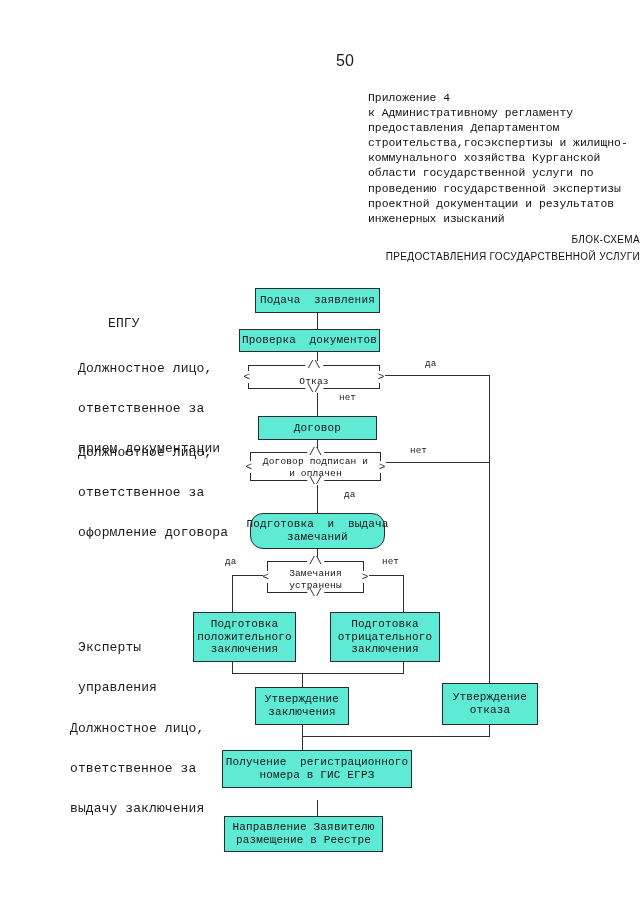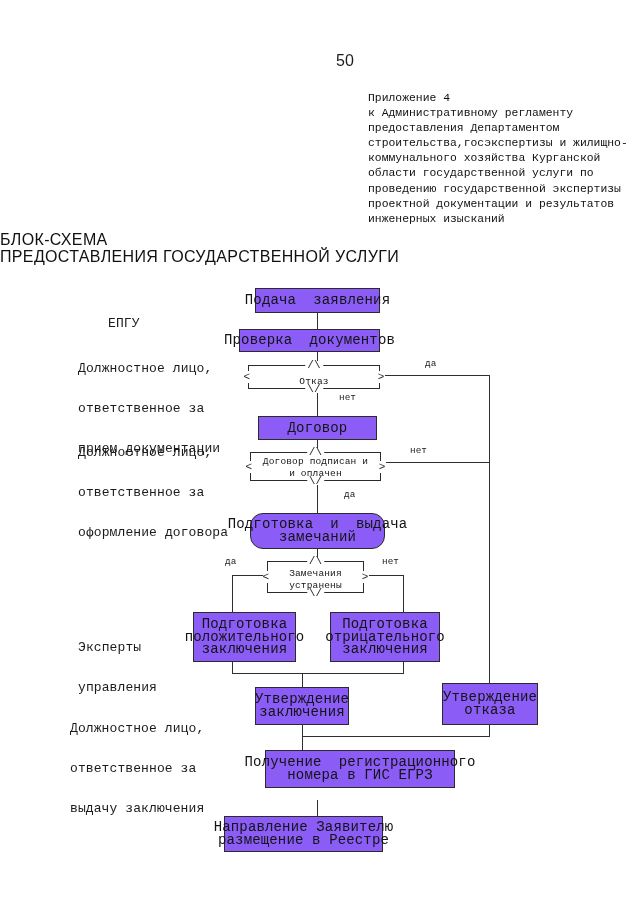--- a/index.html
+++ b/index.html
@@ -43,23 +43,23 @@
     margin-top: 14px;
   }
   .appendix-block div { white-space: pre; }
 
   
   .chart-title {
     position: absolute;
     left: 0;
     top: 232px;
     width: 640px;
-    text-align: left;
+    text-align: right;
     font-family: "Liberation Sans", sans-serif;
-    font-size: 16px;
+    font-size: 10px;
     line-height: 16.5px;
     letter-spacing: 0.35px;
     color: #111111;
   }
 
   
   .role-label {
     position: absolute;
     font-family: "Liberation Mono", monospace;
     font-size: 13px;
@@ -67,23 +67,23 @@
     color: #1b1b1b;
     white-space: pre;
     letter-spacing: 0.1px;
   }
 
   
   .node {
     position: absolute;
     box-sizing: border-box;
     border: 1.15px solid #2b2b2b;
-    background: #8b5cf6;
-    font-family: "Liberation Mono", monospace;
-    font-size: 14px;
+    background: #5eead4;
+    font-family: "Liberation Mono", monospace;
+    font-size: 11px;
     line-height: 12.6px;
     color: #141414;
     display: flex;
     flex-direction: column;
     align-items: center;
     justify-content: center;
     text-align: center;
     letter-spacing: 0.15px;
     white-space: pre;
   }
@@ -321,21 +321,21 @@
   <div class="node" style="left:255px; top:687px; width:94px; height:38px;">
     <div>Утверждение</div>
     <div>заключения</div>
   </div>
 
   <div class="node" style="left:442px; top:683px; width:96px; height:42px;">
     <div>Утверждение</div>
     <div>отказа</div>
   </div>
 
-  <div class="node" style="left:222px; top:750px; width:190px; height:38px;margin-left:43px;">
+  <div class="node" style="left:222px; top:750px; width:190px; height:38px;">
     <div>Получение  регистрационного</div>
     <div>номера в ГИС ЕГРЗ</div>
   </div>
 
   <div class="node" style="left:224px; top:816px; width:159px; height:36px;">
     <div>Направление Заявителю</div>
     <div>размещение в Реестре</div>
   </div>
 
 </div>

